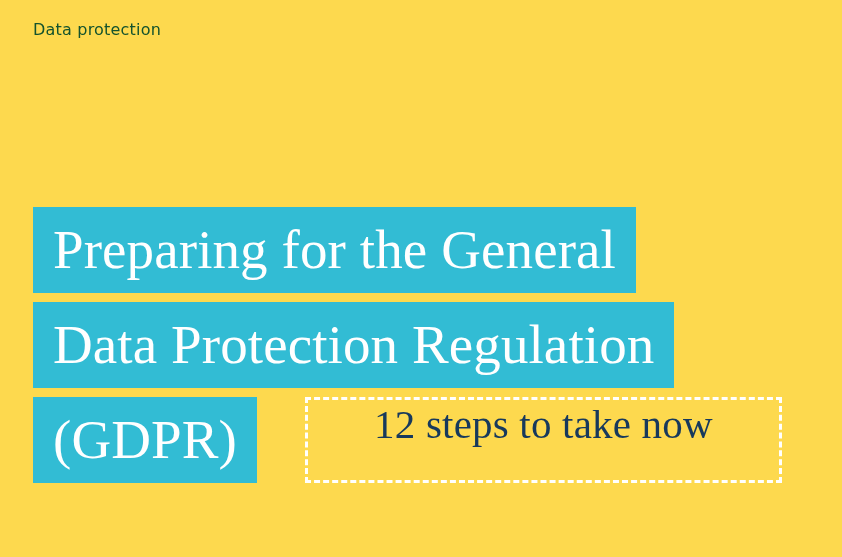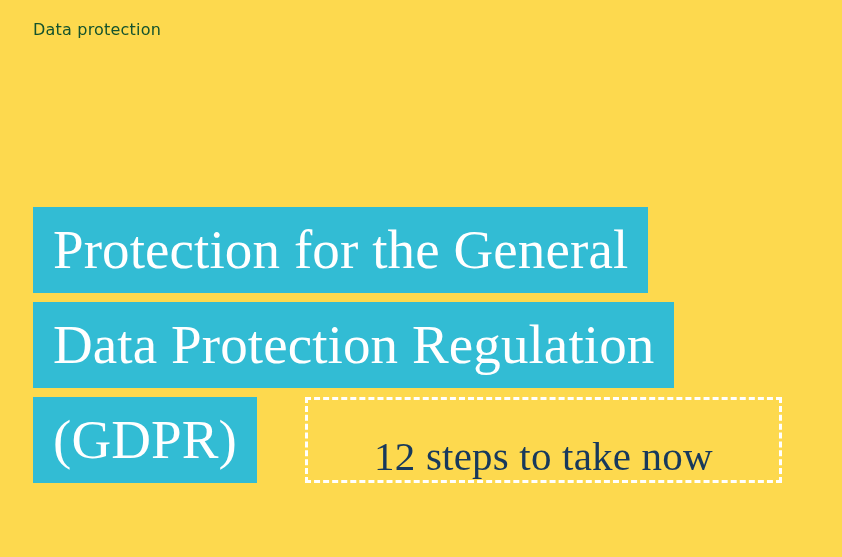--- a/index.html
+++ b/index.html
@@ -65,21 +65,21 @@
     align-items: flex-start;
   }
 
   .subtitle-box {
     margin-left: 11px;
     border: 3px dashed #FFFFFF;
     box-sizing: border-box;
     height: 86px;
     width: 477px;
     display: flex;
-    align-items: flex-end;
+    align-items: flex-start;
     justify-content: center;
   }
 
   .subtitle-text {
     font-family: "Liberation Serif", "DejaVu Serif", serif;
     font-weight: 400;
     font-size: 41px;
     line-height: 48px;
     color: #17395C;
     white-space: nowrap;
@@ -87,21 +87,21 @@
   }
 </style>
 </head>
 <body>
 
 <div class="kicker">Data protection</div>
 
 <div class="title-stack">
 
   <div class="title-row">
-    <div class="title-band">Protection for the General</div>
+    <div class="title-band">Preparing for the General</div>
   </div>
 
   <div class="title-row">
     <div class="title-band">Data Protection Regulation</div>
   </div>
 
   <div class="title-row row-gdpr">
     <div class="title-band">(GDPR)</div>
 
     <div class="subtitle-box">

